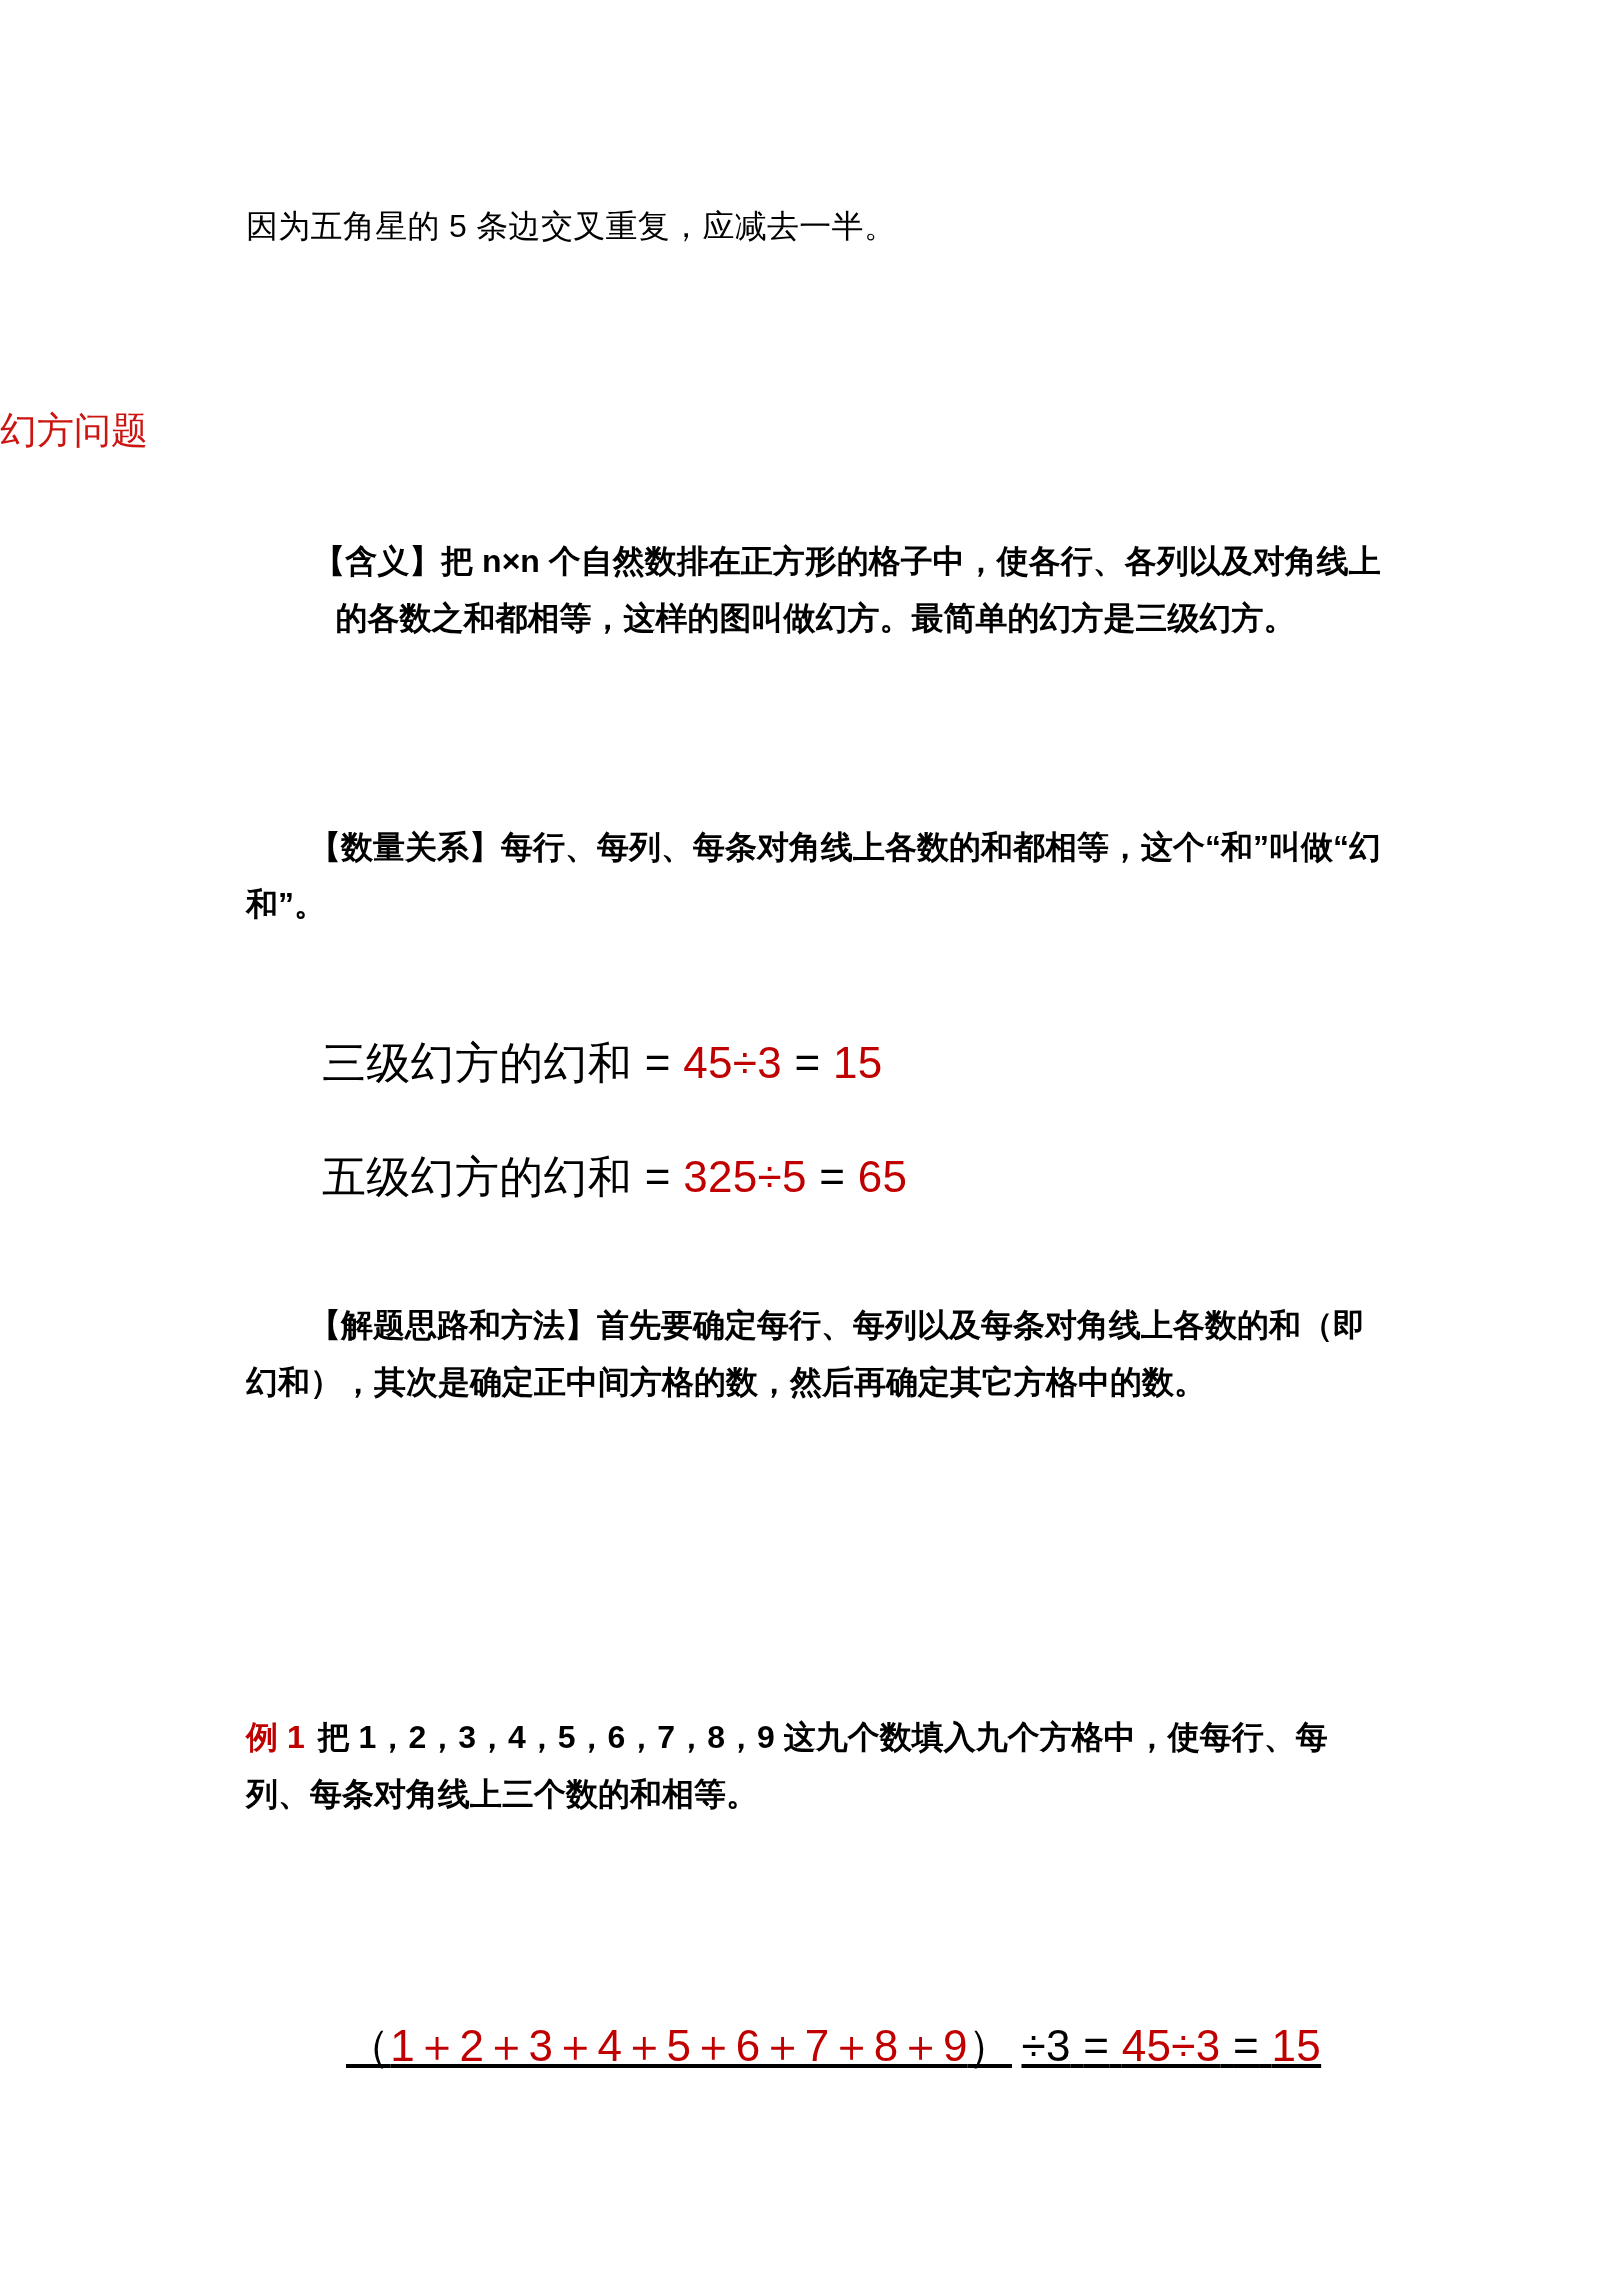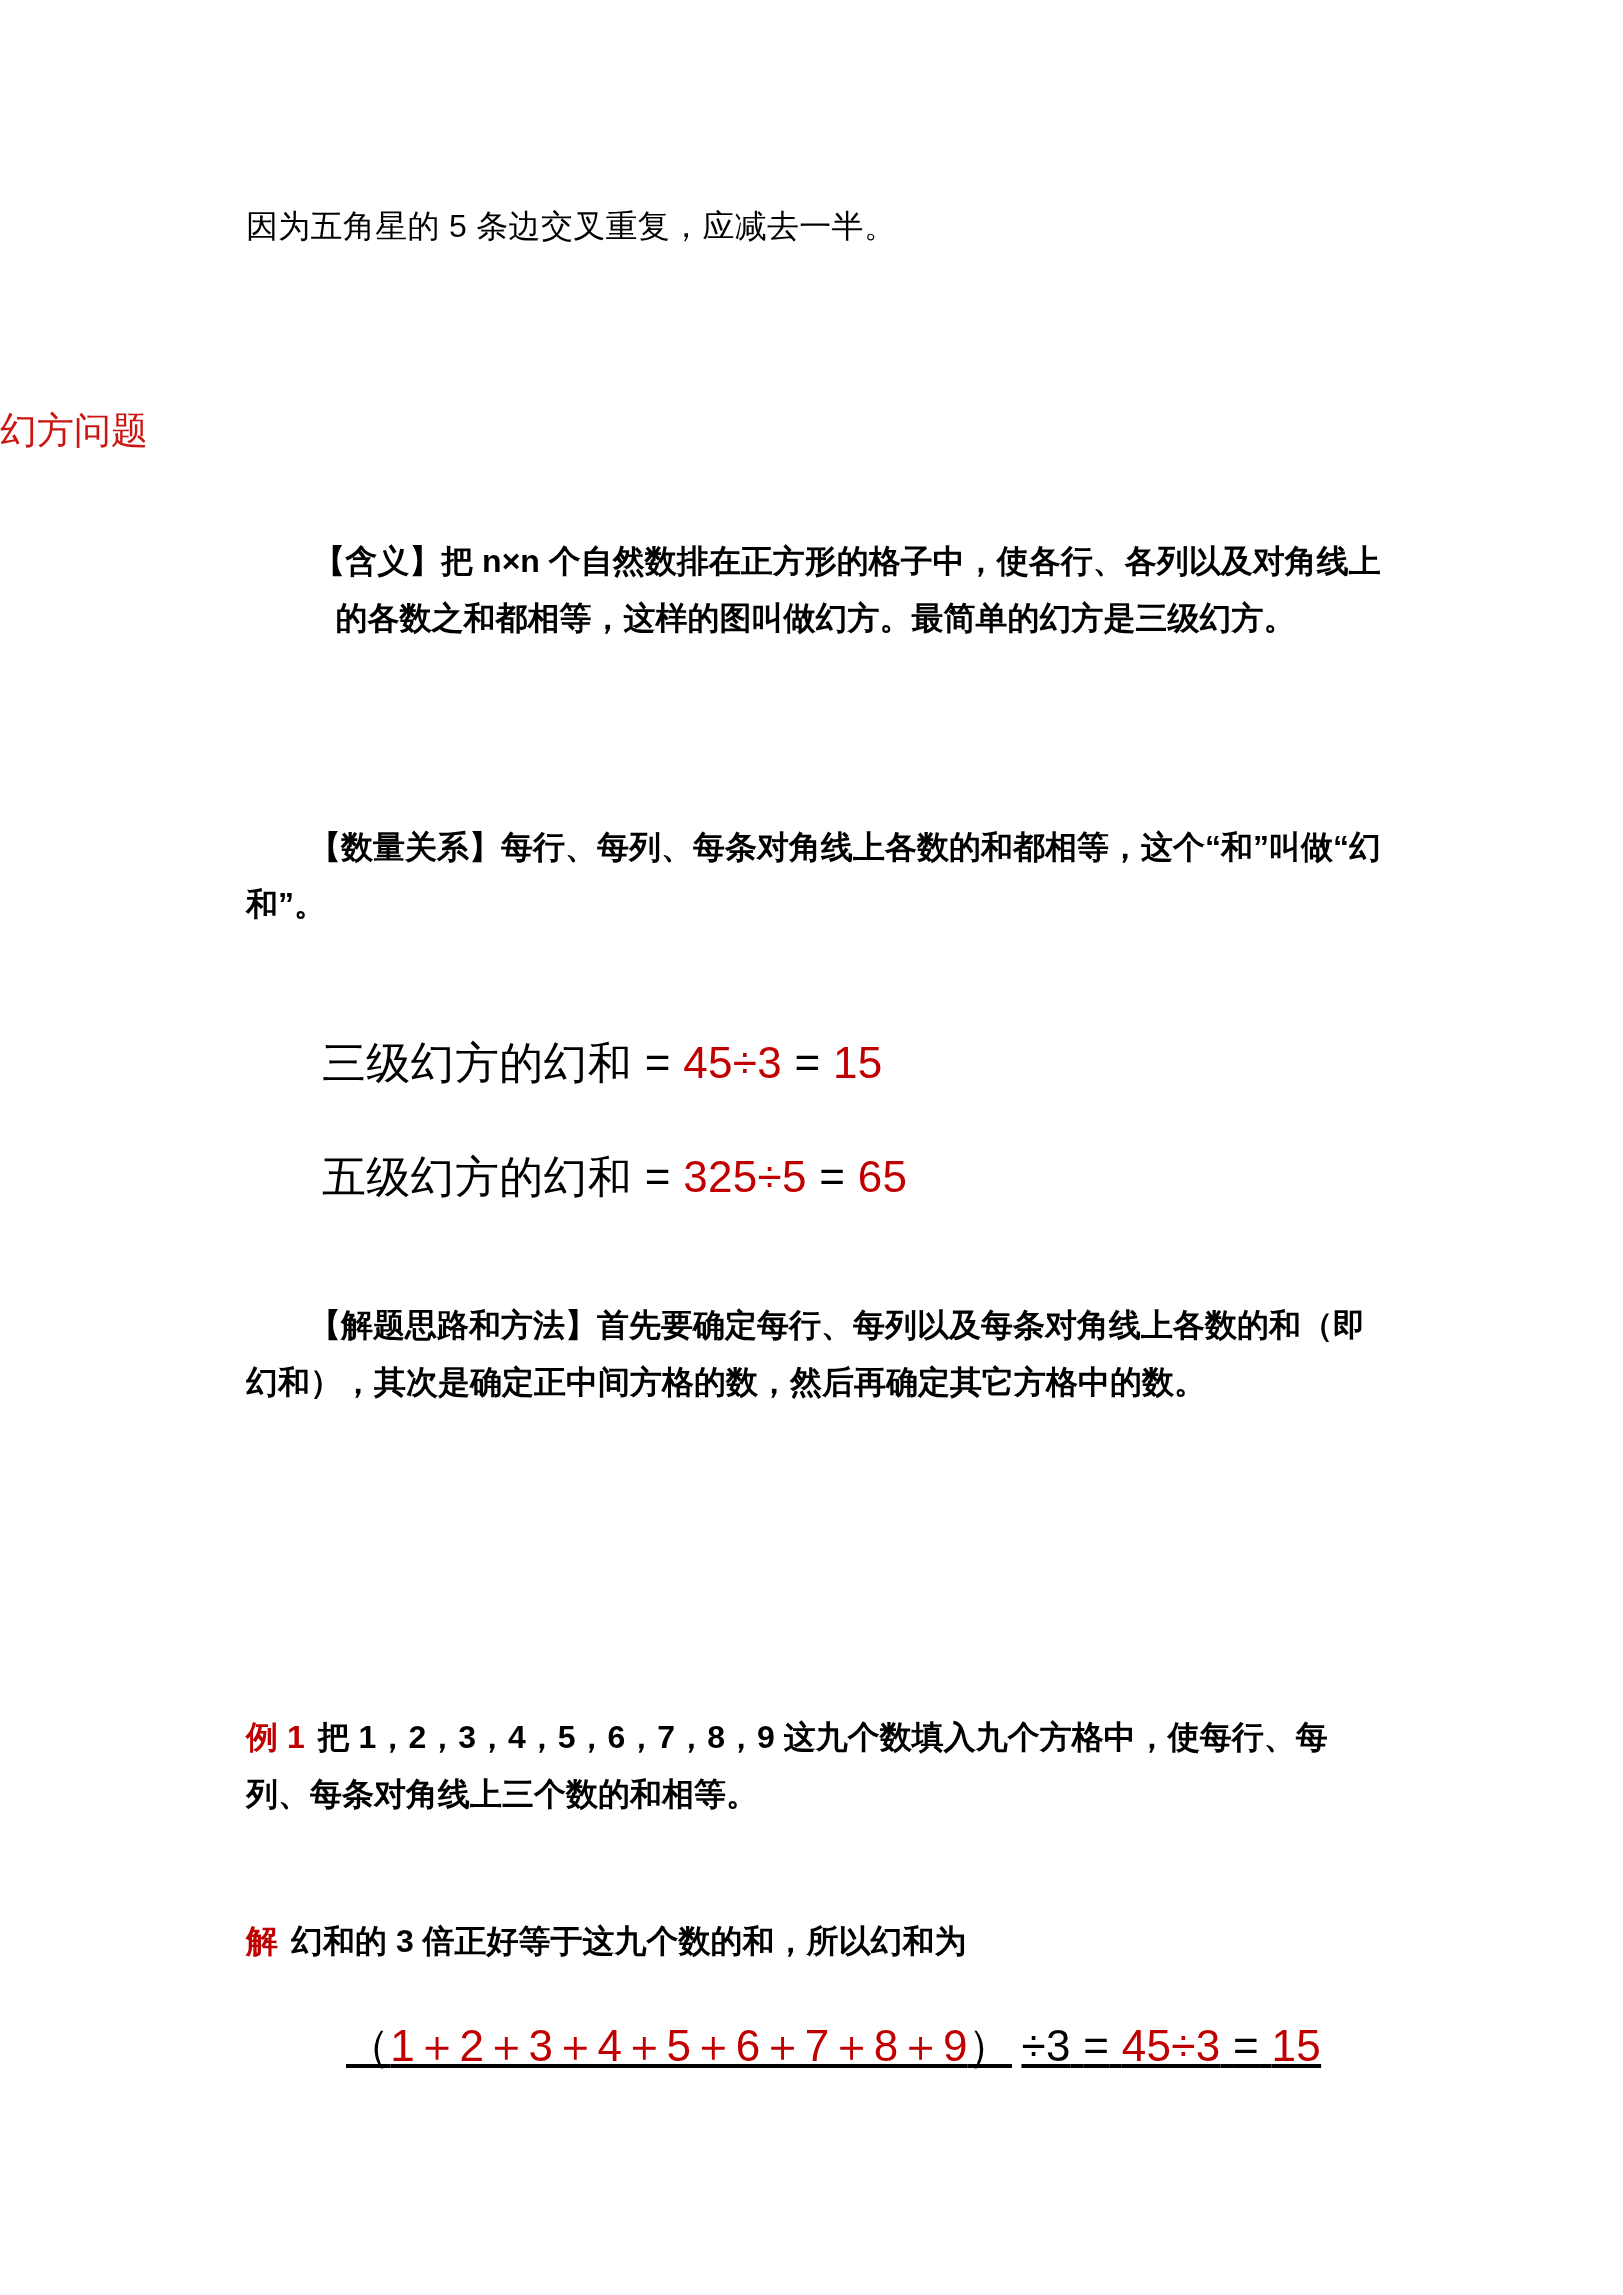--- a/index.html
+++ b/index.html
@@ -114,23 +114,20 @@
   </div>
 
   <div class="tblock body-para" style="top:1297px;">
     <span class="indent"></span><span>【解题思路和方法】</span><span>首先要确定每行、每列以及每条对角线上各数的和（即幻和），其次是确定正中间方格的数，然后再确定其它方格中的数。</span>
   </div>
 
   <div class="tblock body-para" style="top:1709px;">
     <span class="red b">例 1</span><span style="display:inline-block;width:13px;"></span><span>把 1，2，3，4，5，6，7，8，9 这九个数填入九个方格中，使每行、每列、每条对角线上三个数的和相等。</span>
   </div>
 
-  <div class="tblock body-para" style="top:1913px;">
-    <span class="red b">解</span><span style="display:inline-block;width:13px;"></span><span>幻和的 3 倍正好等于这九个数的和，所以幻和为</span>
-  </div>
 
   <div class="formula nowrap" style="position:absolute; left:346px; top:2024px;text-decoration:underline;">
     <span class="blk">（</span><span class="red">1＋2＋3＋4＋5＋6＋7＋8＋9</span><span class="blk">）</span><span style="display:inline-block;width:9.5px;"></span><span class="blk">÷3</span>
     <span class="blk">=</span>
     <span class="red">45÷3</span>
     <span class="blk">=</span>
     <span class="red">15</span>
   </div>
 
 </div>

